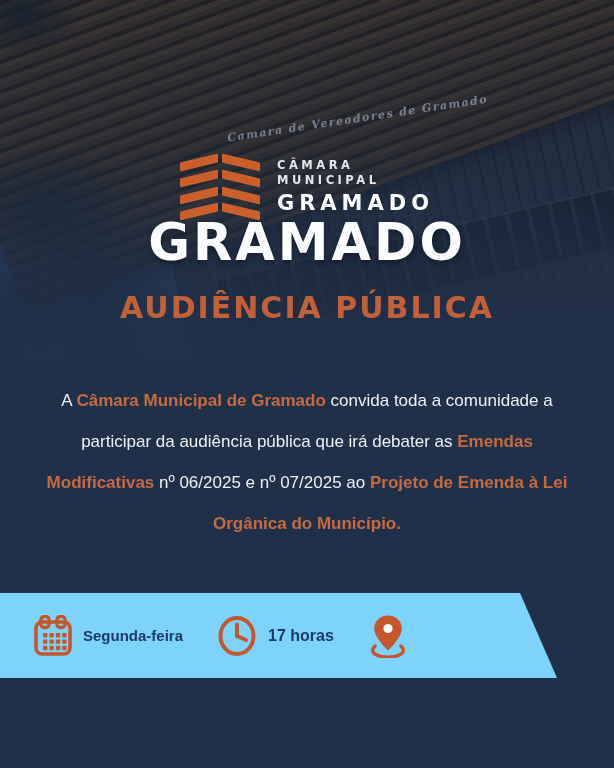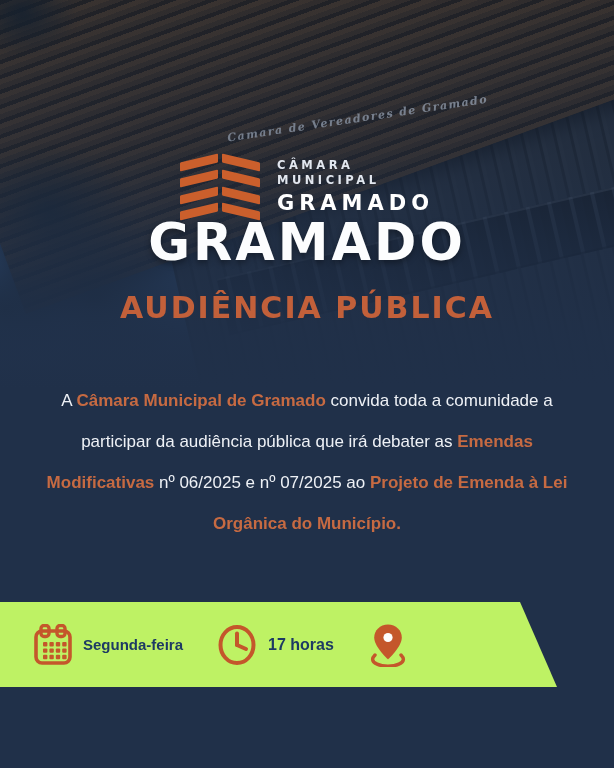--- a/index.html
+++ b/index.html
@@ -94,23 +94,22 @@
   }
   
   .body-text {
     position:absolute; top:380px; left:26px; width:562px;
     text-align:center; font-size:17px; line-height:41px; color:#eef1f6;
   }
   .body-text .hl { color:#c66a42; font-weight:bold; }
   
   .band {
     position:absolute; top:593px; left:0; width:560px; height:85px;
-    background:#bef264;
+    background:#7dd3fc;
     clip-path:polygon(0 0, 520px 0, 557px 85px, 0 85px);
-    margin-top:9px;
   }
   .band-inner { display:flex; align-items:center; height:100%; padding-left:33px; }
   .detail { display:flex; align-items:center; gap:10px; }
   .detail + .detail { margin-left:33px; }
   .detail-text { color:#1d3a63; font-weight:bold; font-size:15px; line-height:19px; }
   .detail-text.single { font-size:16px; }
   .icon-svg { display:block; }
 </style>
 </head>
 <body>

